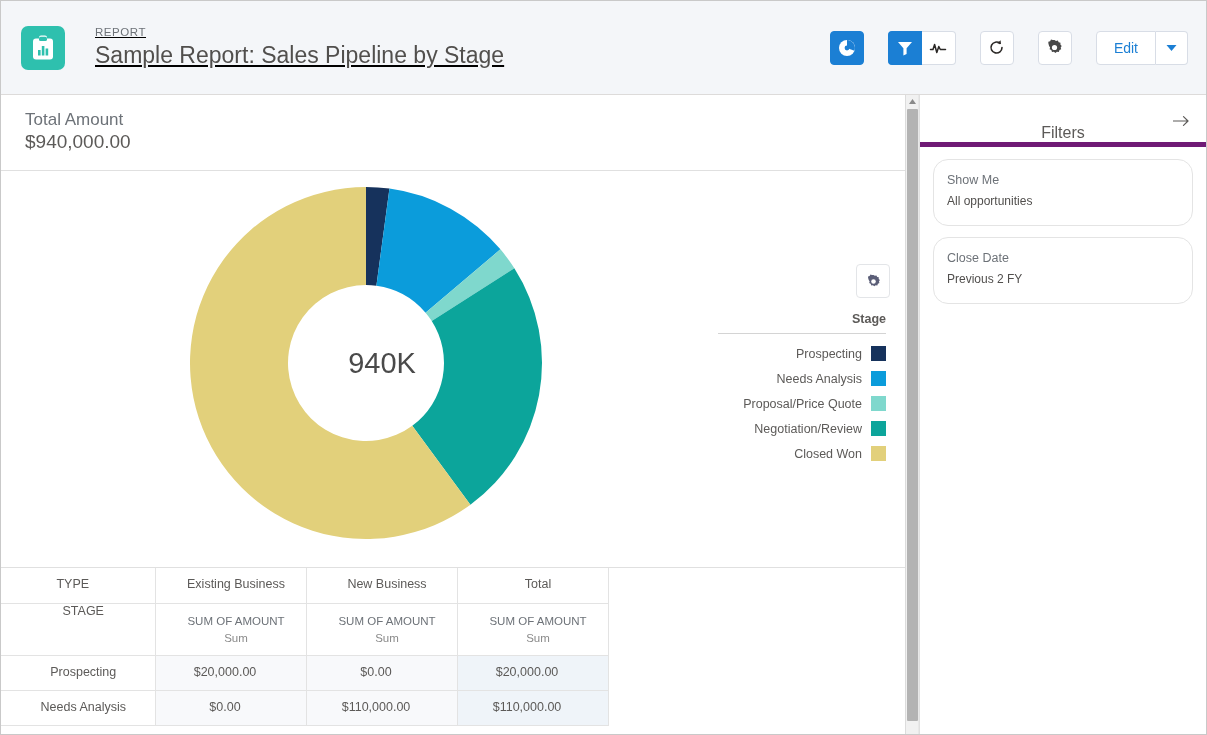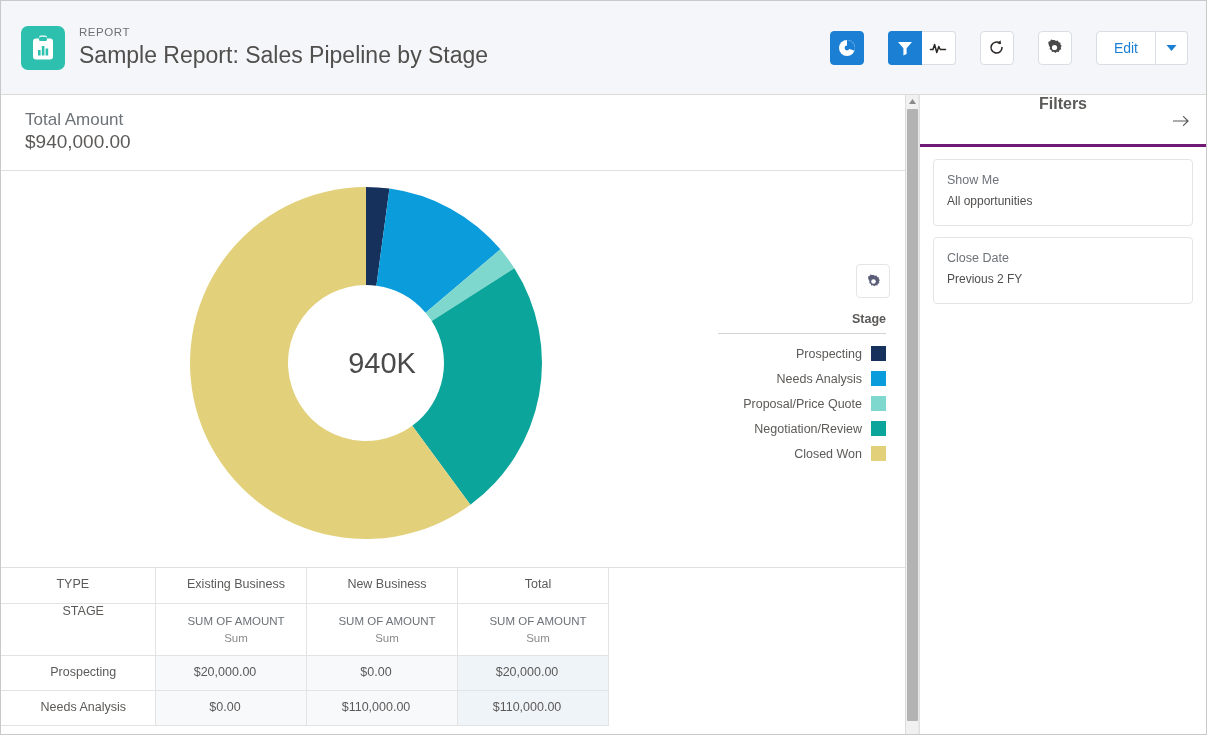--- a/index.html
+++ b/index.html
@@ -25,21 +25,21 @@
     border-bottom: 1px solid #dddbda;
     display: flex; align-items: center;
     padding: 0 18px 0 20px;
   }
   .app-icon {
     width: 44px; height: 44px; border-radius: 7px;
     background: #2ec0ae;
     display: flex; align-items: center; justify-content: center;
     flex: 0 0 auto;
   }
-  .title-block { margin-left: 14px; flex: 1 1 auto; min-width: 0; }
+  .title-block { margin-left: 30px; flex: 1 1 auto; min-width: 0; text-decoration: underline; }
   .eyebrow {
     font-size: 11.5px; letter-spacing: .55px; color: #6d7278;
     text-transform: uppercase; line-height: 14px; margin-bottom: 1px;
   }
   .page-title {
     font-size: 23px; color: #514f4d; font-weight: 400;
     line-height: 30px; white-space: nowrap;
   }
 
   
@@ -171,32 +171,32 @@
     position: absolute; left: 1px; top: 14px; width: 11px; height: 612px;
     background: #b3b3b3; border-radius: 1px; cursor: pointer;
   }
 
   
   .filters-pane {
     width: 287px; height: 639px; background: #ffffff;
     border-left: 1px solid #e0e0e0;
   }
   .filters-header {
-    position: relative; height: 52px; border-bottom: 3px solid #701a75;
-    display: flex; align-items: flex-start; justify-content: center; font-weight: bold;
+    position: relative; height: 52px; border-bottom: 5px solid #701a75;
+    display: flex; align-items: flex-end; justify-content: center;
   }
   .filters-title { font-size: 16px; color: #5c5a58; }
   .filters-collapse {
     position: absolute; right: 16px; top: 17px;
     width: 18px; height: 18px; cursor: pointer;
     display: flex; align-items: center; justify-content: center;
   }
   .filters-body { padding: 12px 13px 0 13px; }
   .filter-card {
-    border: 1px solid #e4e4e4; border-radius: 4px;
+    border: 1px solid #e4e4e4; border-radius: 15px;
     padding: 11px 13px 13px 13px; margin-bottom: 11px;
     background: #ffffff; cursor: pointer;
   }
   .filter-name { font-size: 12.5px; color: #6d7278; line-height: 19px; }
   .filter-value { font-size: 12px; color: #514f4d; line-height: 22px; }
 </style>
 </head>
 <body>
 
 <div class="app">

